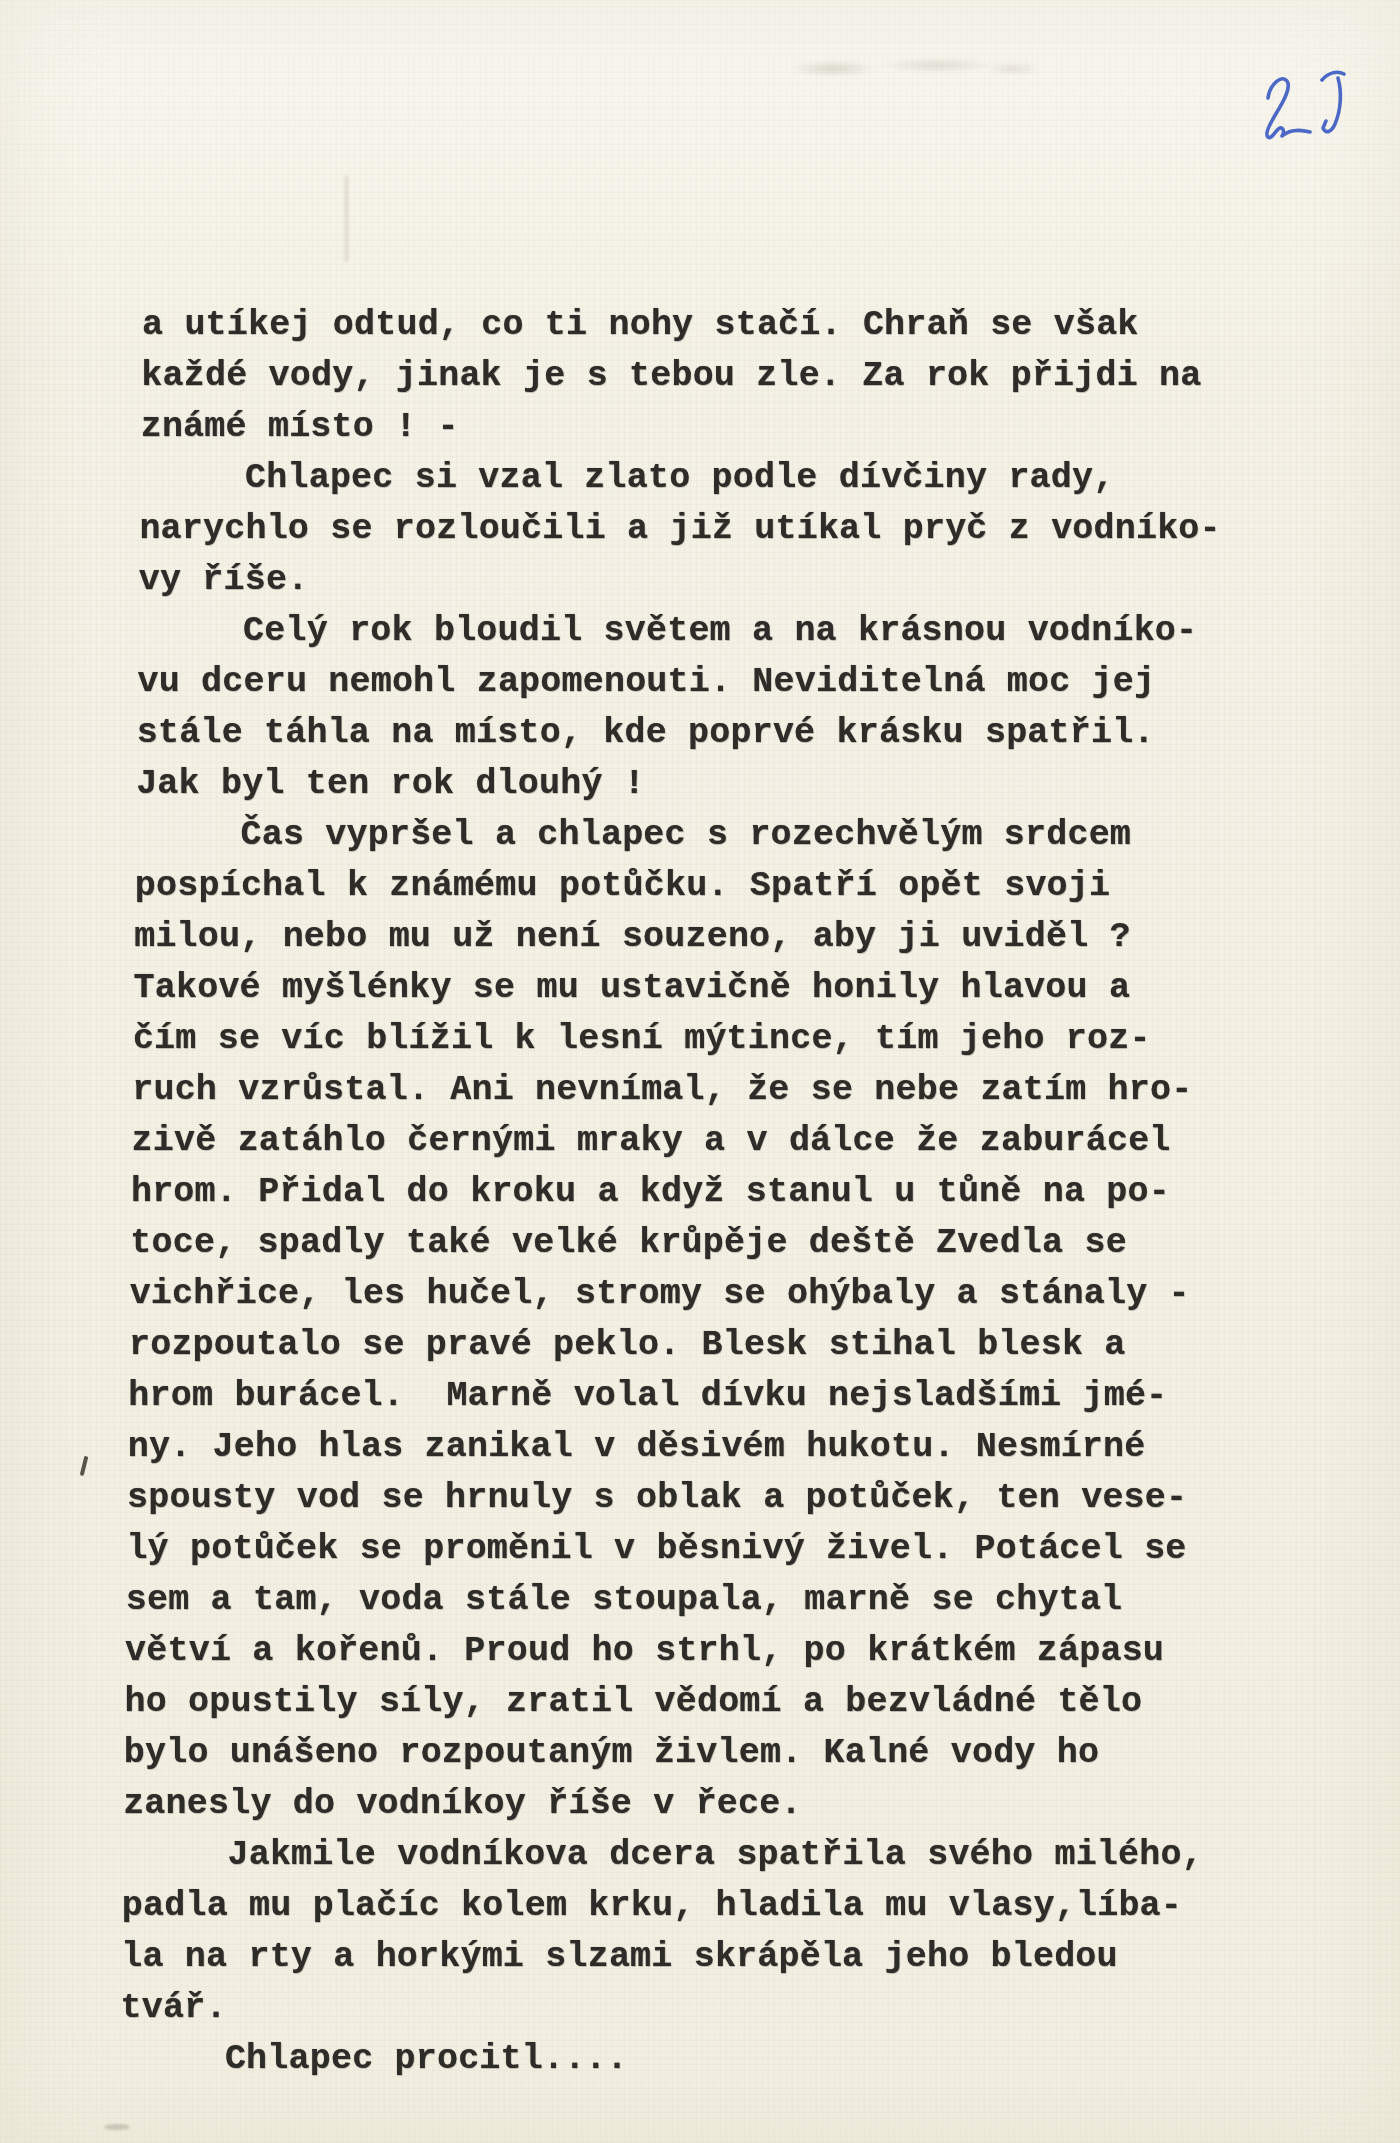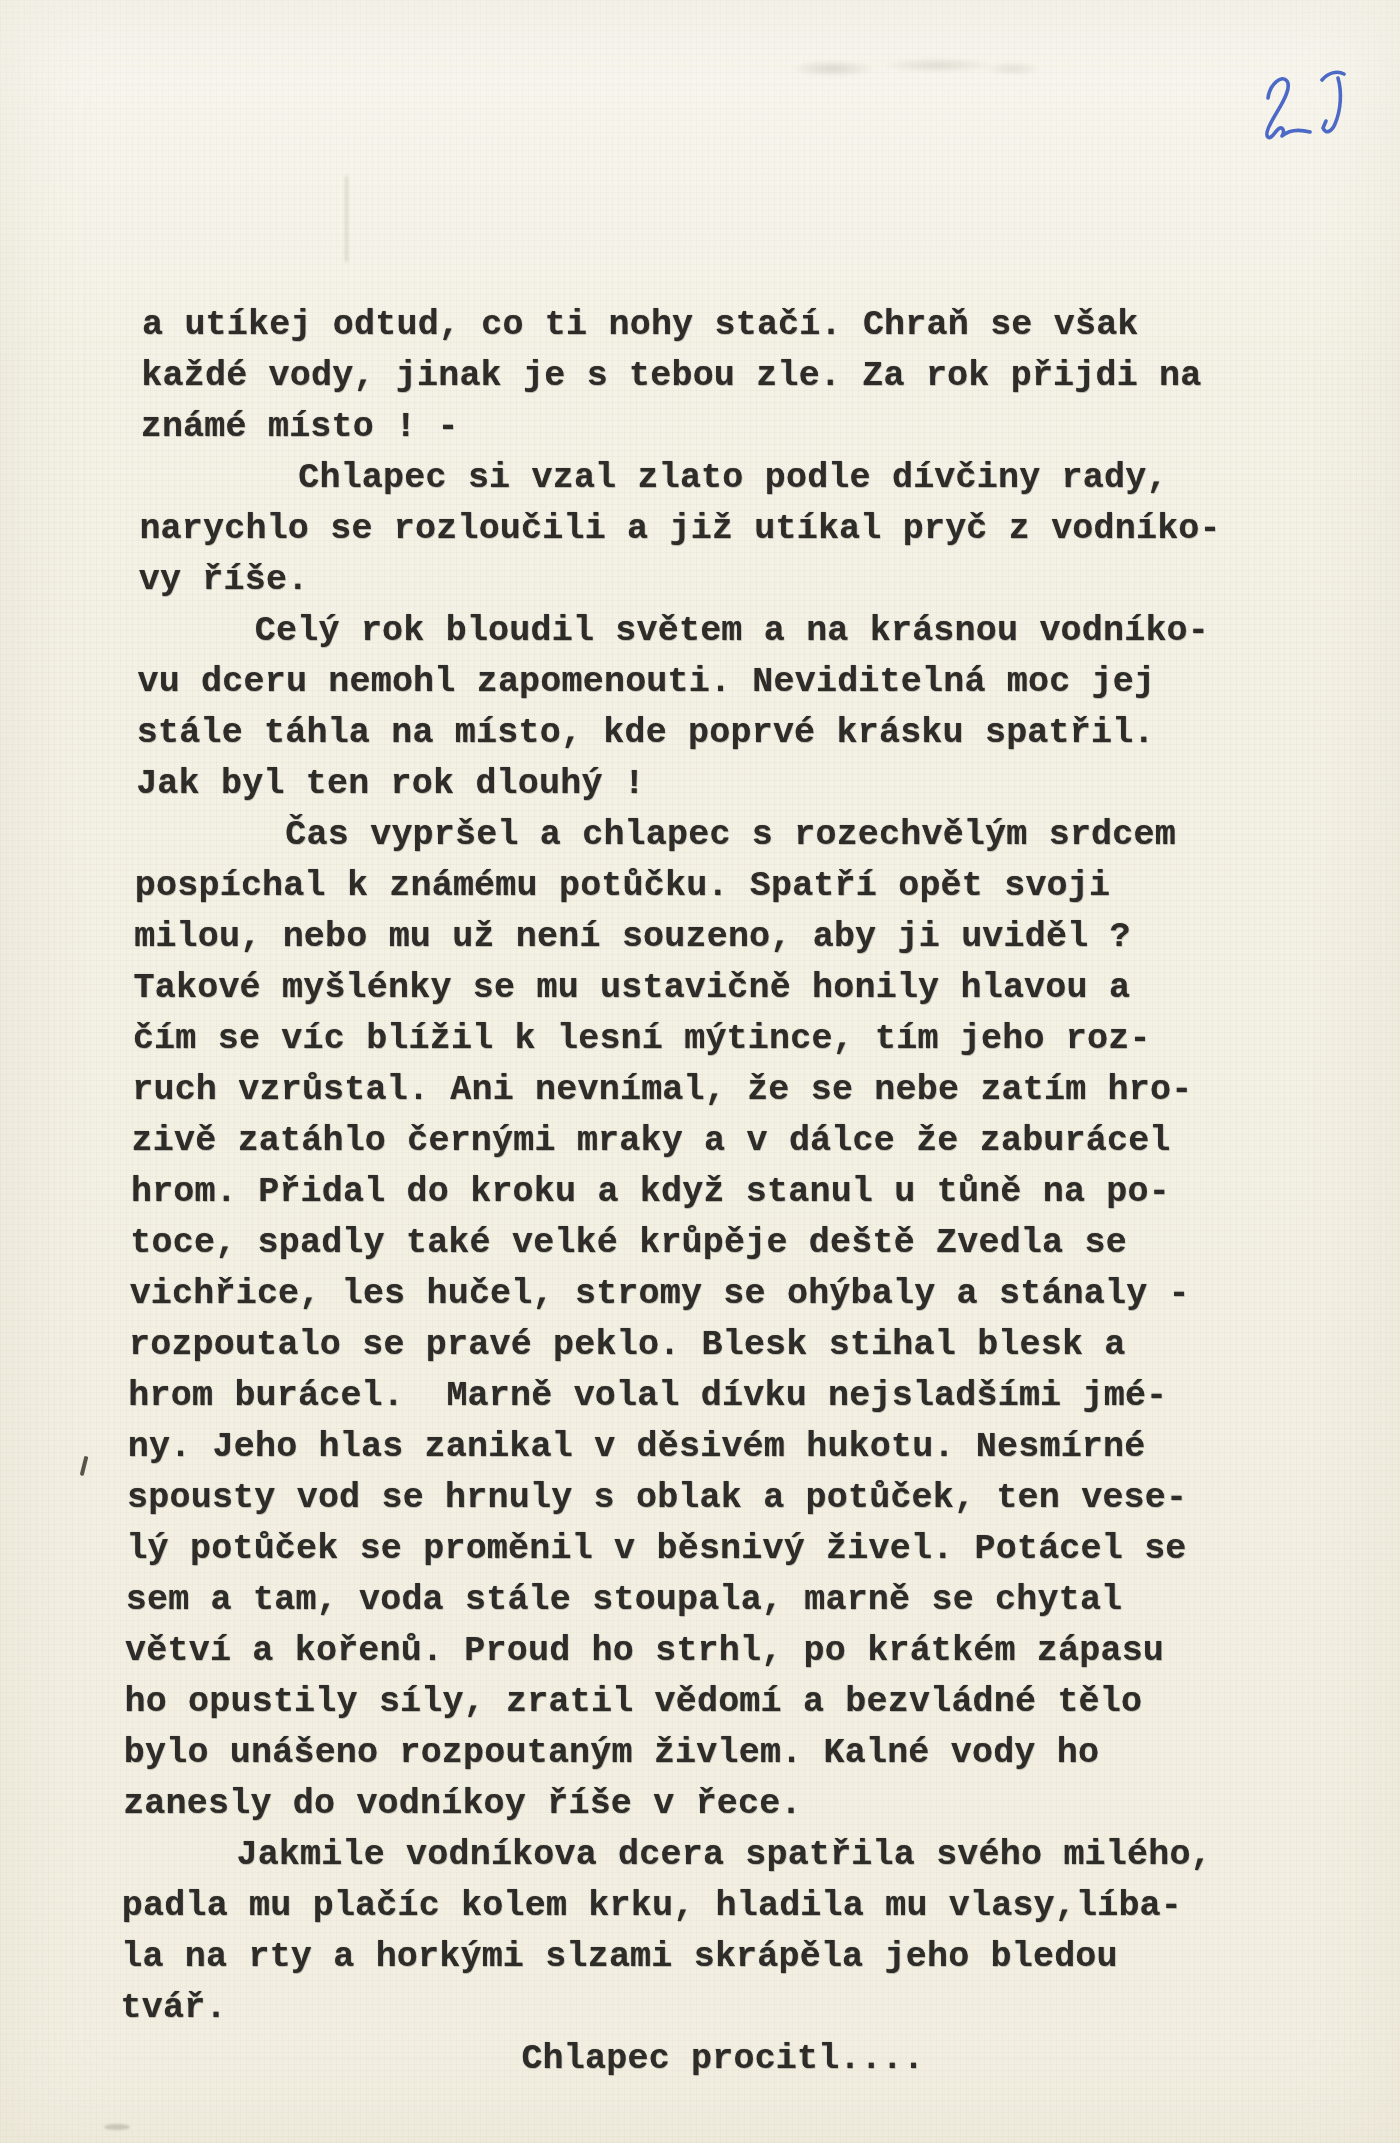--- a/index.html
+++ b/index.html
@@ -25,21 +25,21 @@
     font-size: 35px;
     line-height: 51px;
     font-weight: bold;
     color: #2e2c28;
     white-space: pre;
     letter-spacing: 0.2px;
     text-shadow: 0 0 1px rgba(46,44,40,0.55), 0.6px 0.6px 0 rgba(46,44,40,0.22);
     margin-top: 48px;
   }
   .line { height: 51px; }
-  .line.indent { padding-left: 105px; text-align: center; }
+  .line.indent { padding-left: 105px; }
   
   .pagenum {
     position: absolute;
     left: 1252px; top: 58px;
     width: 110px; height: 110px;
     color: #3f5ec4;
   }
   .pagenum svg { width: 100%; height: 100%; }
   .pagenum .num-text {
     position: absolute; left: 0; top: 0;

